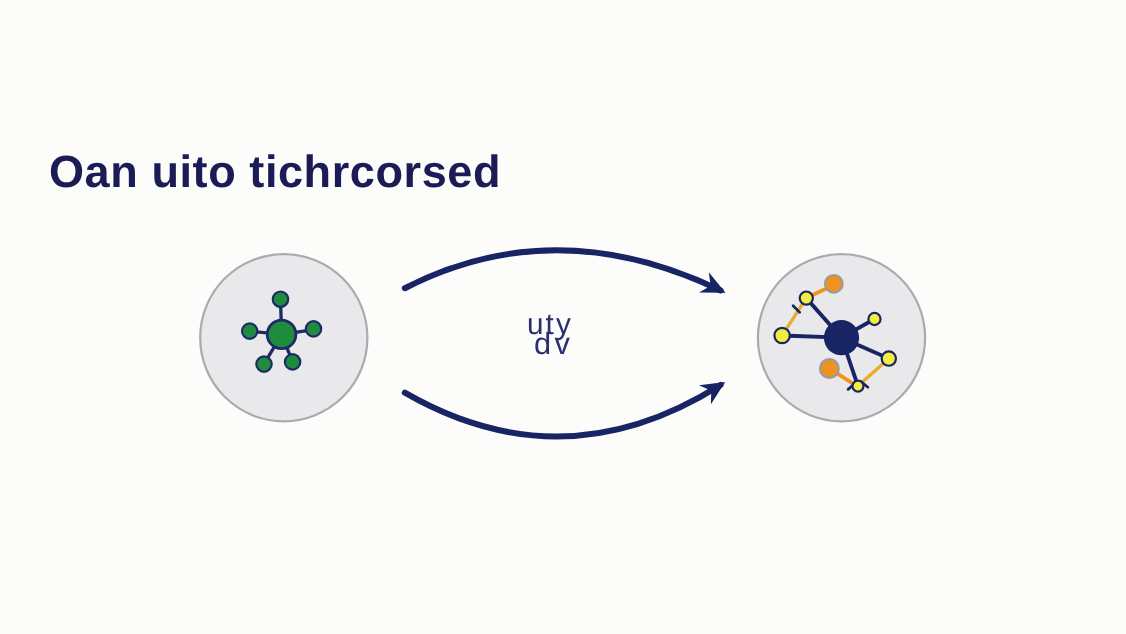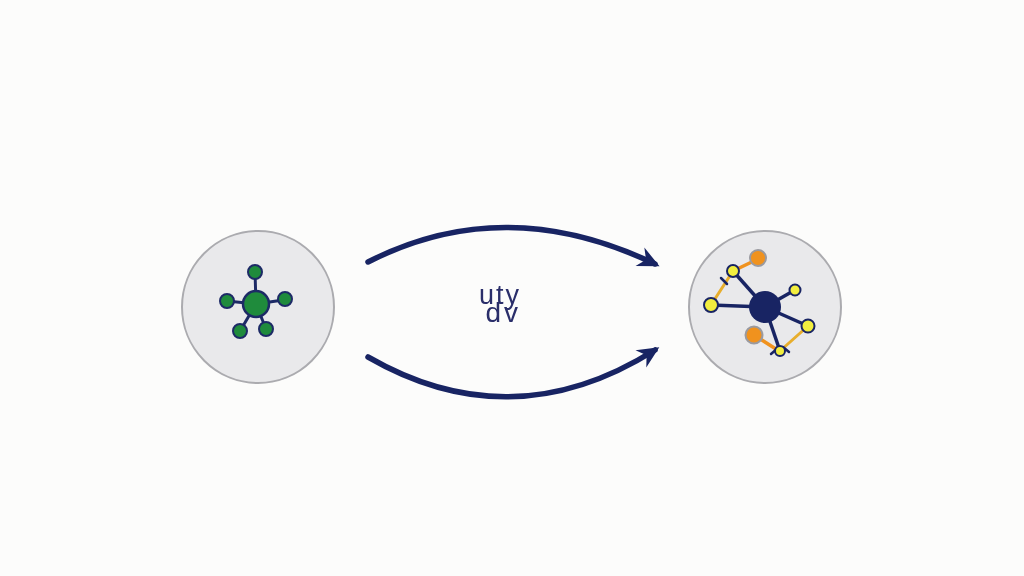--- a/index.html
+++ b/index.html
@@ -56,20 +56,21 @@
     position: absolute;
     left: 0;
     top: 0;
   }
 </style>
 </head>
 <body>
 
 <div class="canvas">
 
+  <h1 class="title left">Oan uito tichrcorsed</h1>
 
   <div class="center-label">
     <span class="l1">uty</span>
     <span class="l2">dv</span>
   </div>
 
   <svg class="diagram" width="1024" height="576" viewBox="0 0 1024 576">
     <defs>
       <marker id="arrowhead" viewBox="0 0 10 10" refX="7.5" refY="5" markerWidth="4.4" markerHeight="4.4" orient="auto">
         <path d="M0.6,0.8 L9.6,5 L0.6,9.2 L3.4,5 Z" fill="var(--navy)"></path>

